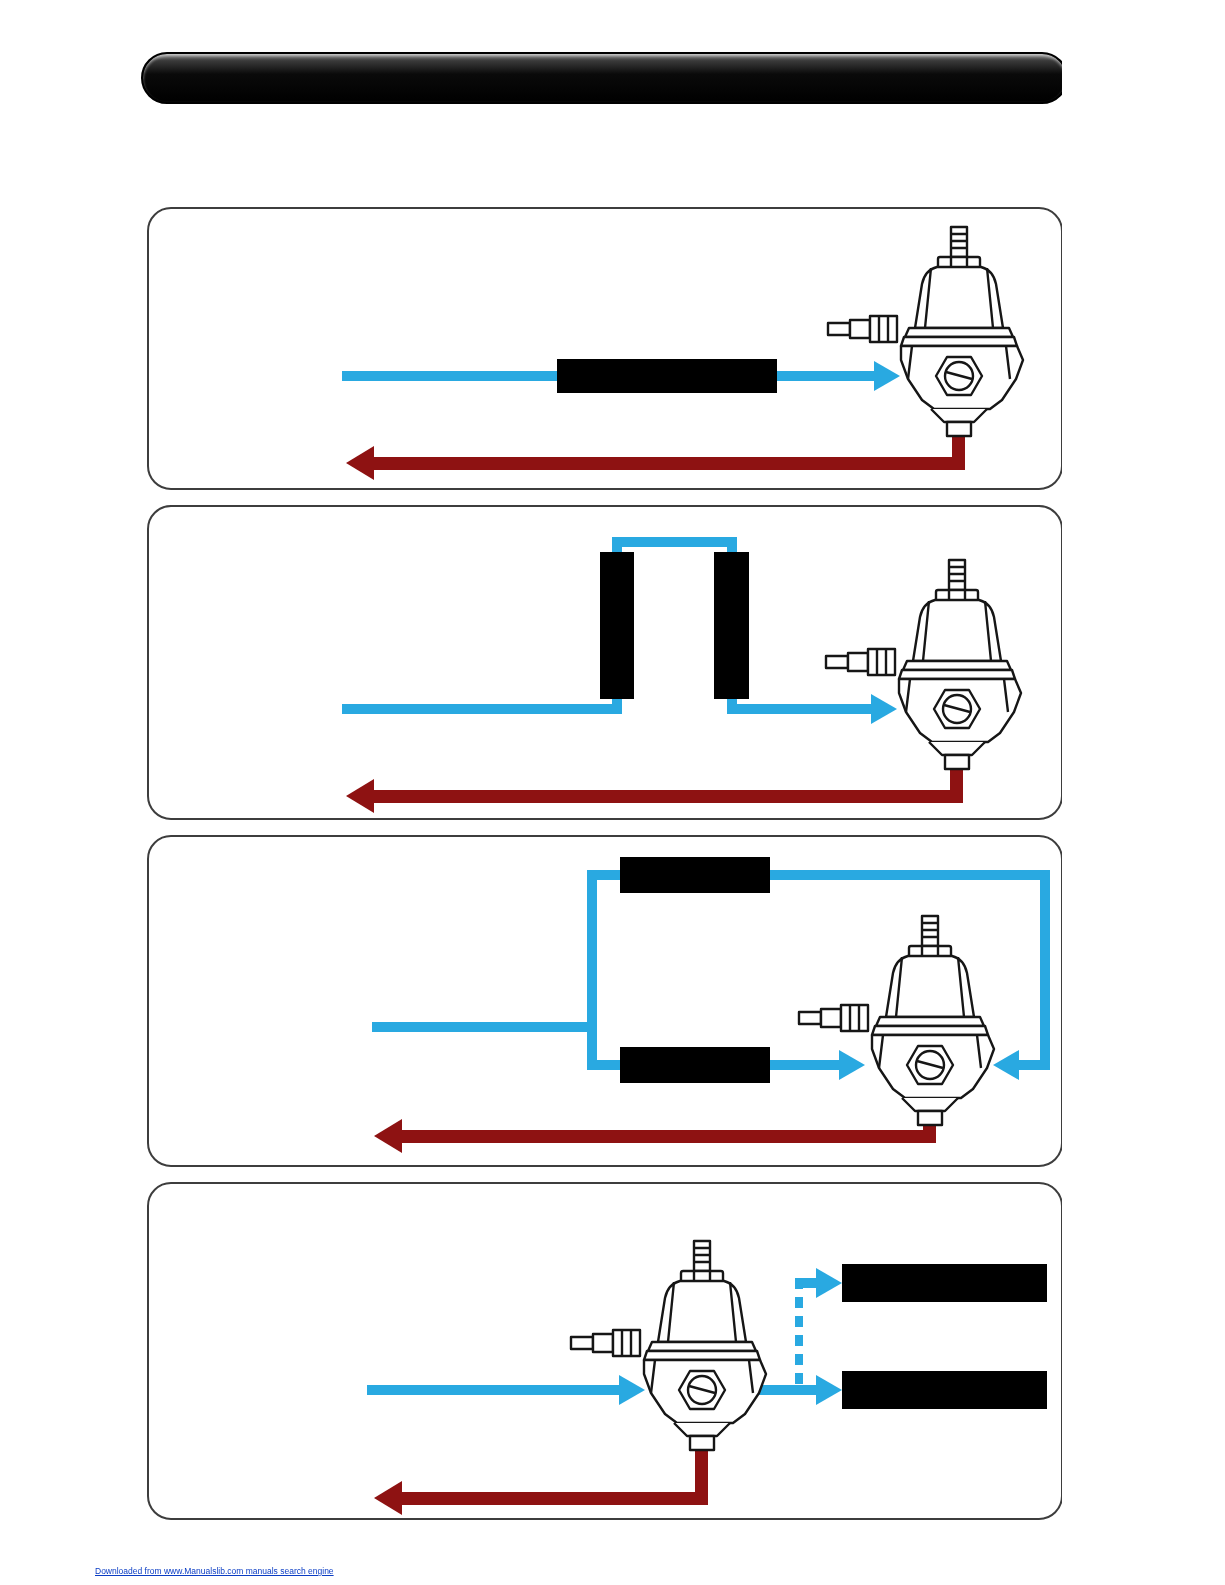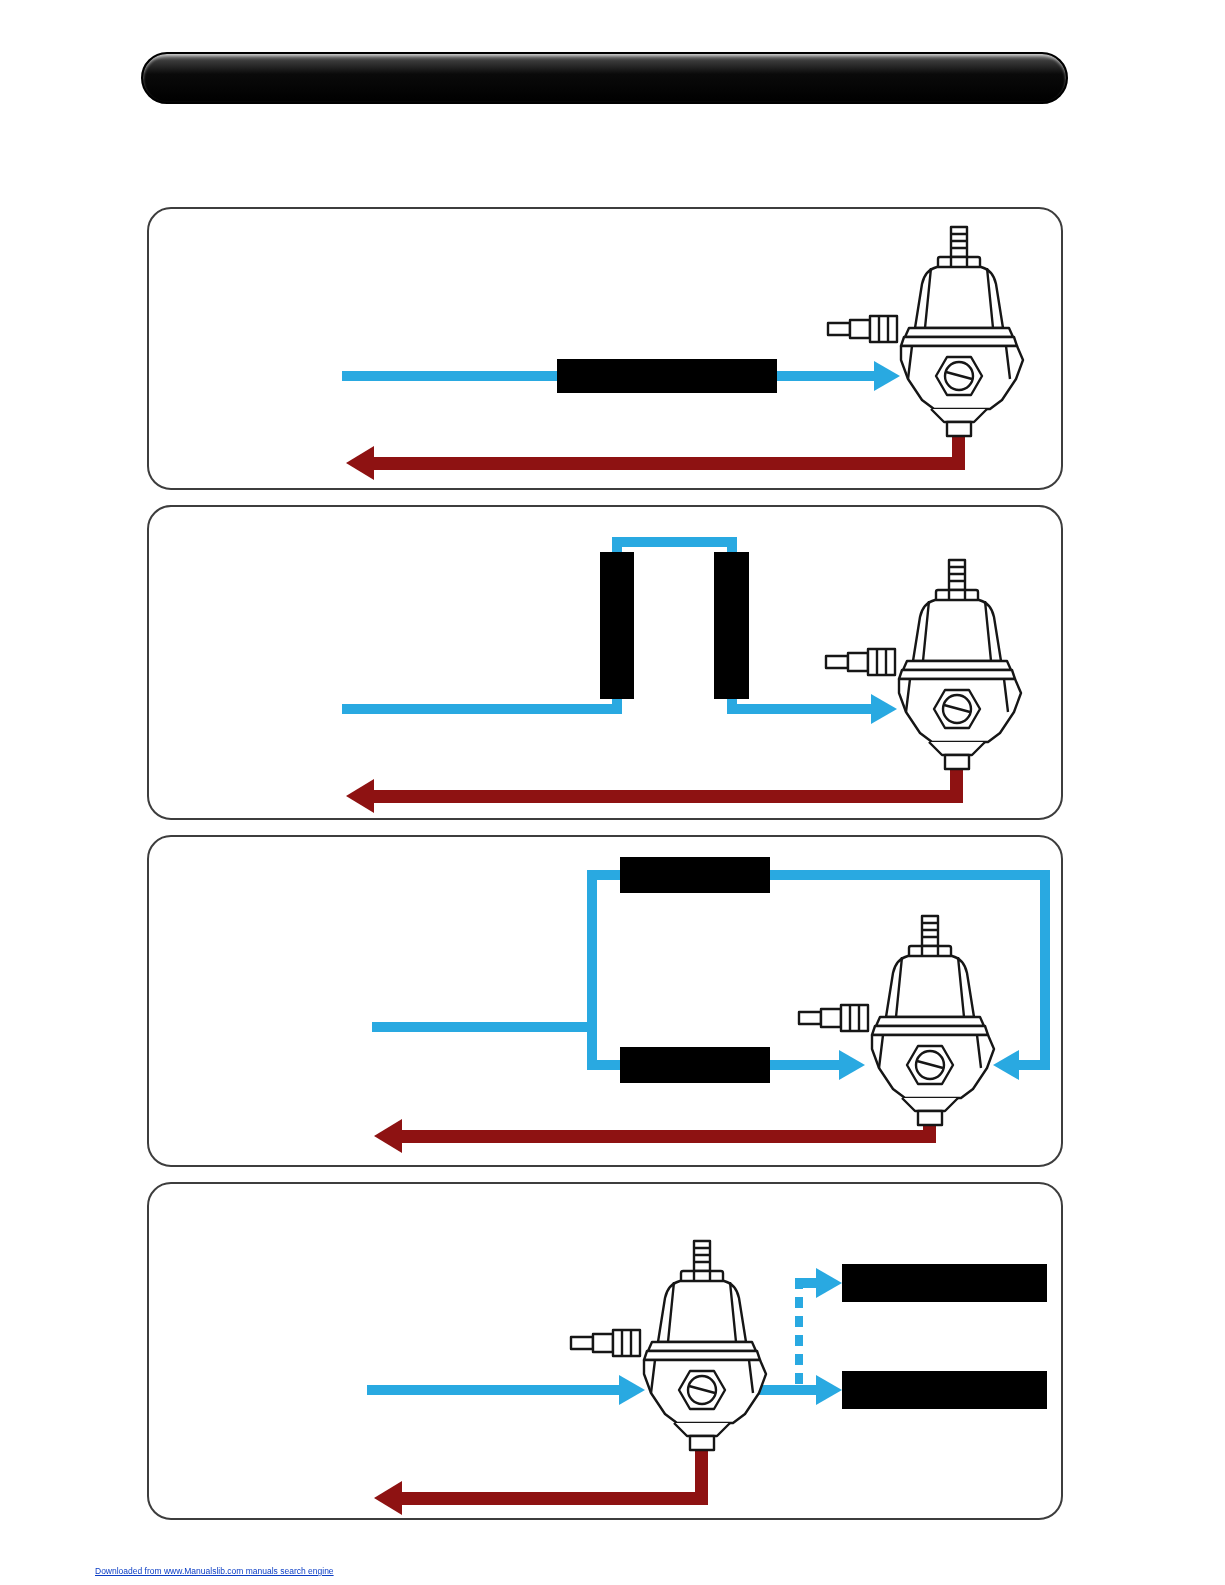--- a/index.html
+++ b/index.html
@@ -1,16 +1,16 @@
 <!DOCTYPE html>
 <html style="--supply: #29a9e1; --return: #8e1212; --label-bar: #000000; --panel-border: #3d3d3d; --page-bg: #ffffff; --link: #0a3cc4;"><head>
 <meta charset="utf-8">
 <style>
   html,body{margin:0;padding:0;background:var(--page-bg,#fff);font-family:"Liberation Sans",sans-serif;}
-  .page{position:relative;width:1225px;height:1585px;background:var(--page-bg,#fff);overflow:hidden;}
+  .page{position:relative;width:1062px;height:1585px;background:var(--page-bg,#fff);overflow:hidden;}
   .title-bar{
     position:absolute;left:141px;top:52px;width:927px;height:52px;border-radius:27px;
     background:linear-gradient(180deg,#8a8a8a 0%,#3a3a3a 14%,#0a0a0a 42%,#000 100%);
     border:2px solid #000;box-sizing:border-box;
     box-shadow:inset 0 2px 3px rgba(255,255,255,.55);
     color:#fff;display:flex;align-items:center;padding-left:28px;font-size:22px;font-weight:bold;
   }
   .panel{
     position:absolute;left:147px;width:916px;border:2.5px solid var(--panel-border,#3d3d3d);
     border-radius:24px;box-sizing:border-box;background:#fff;

